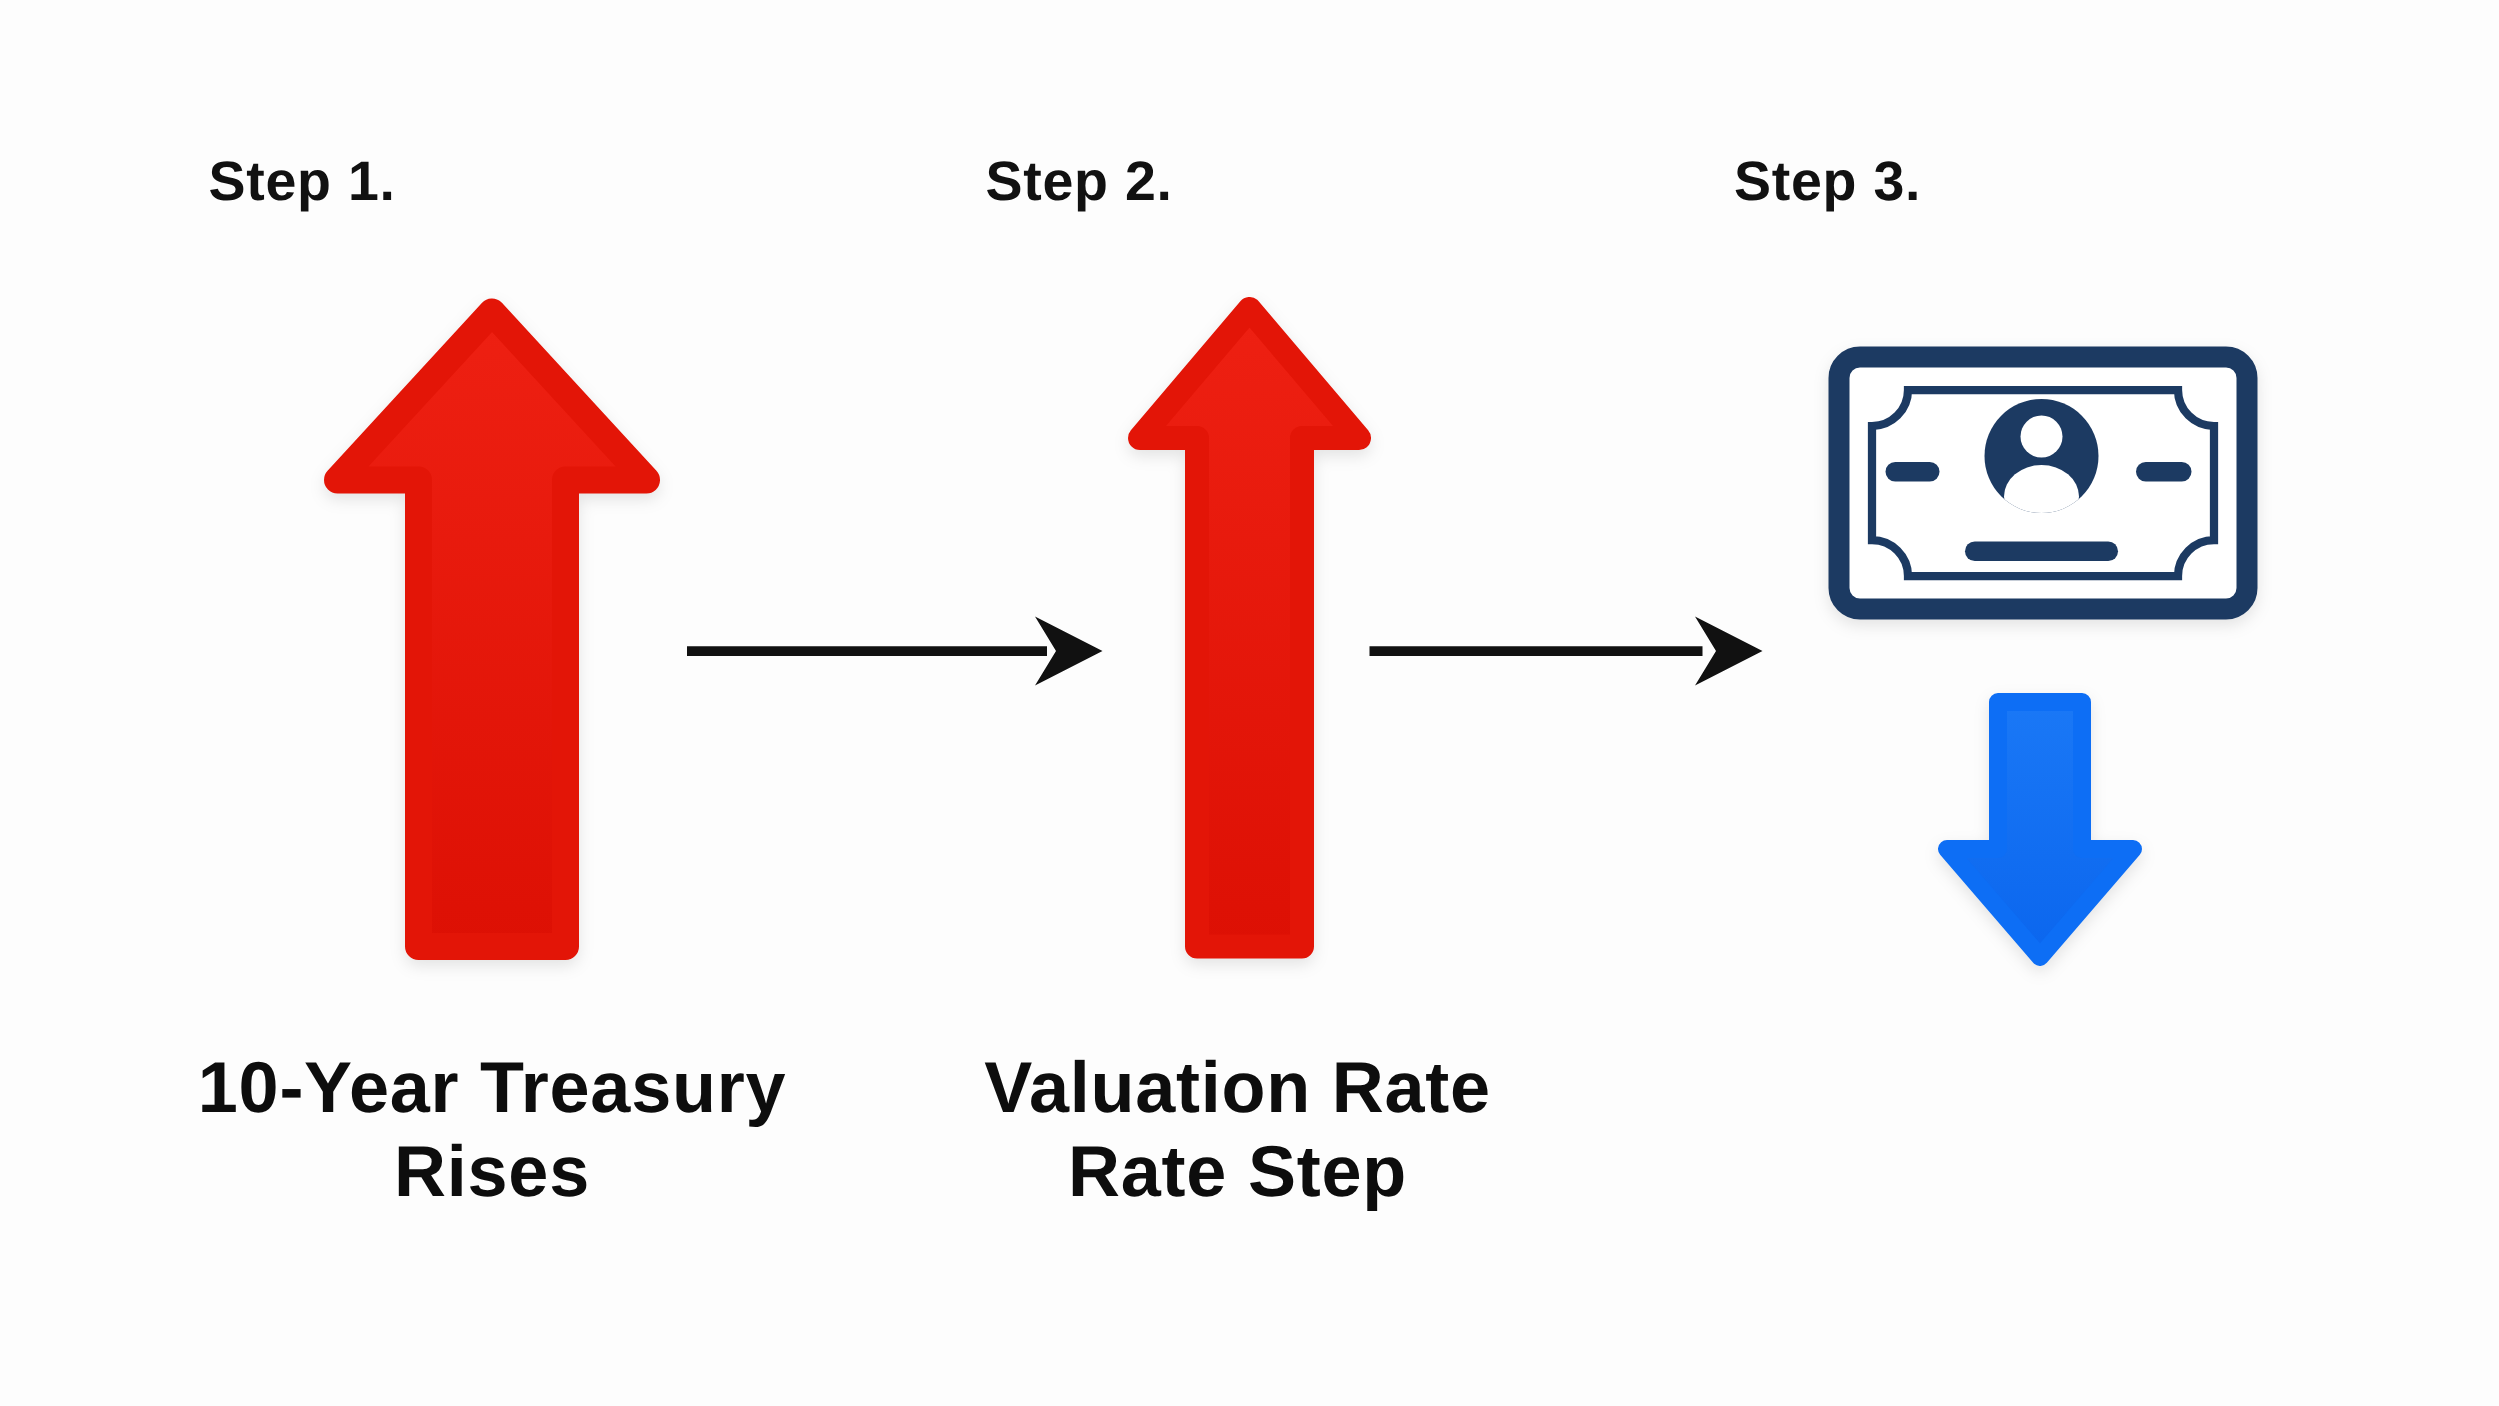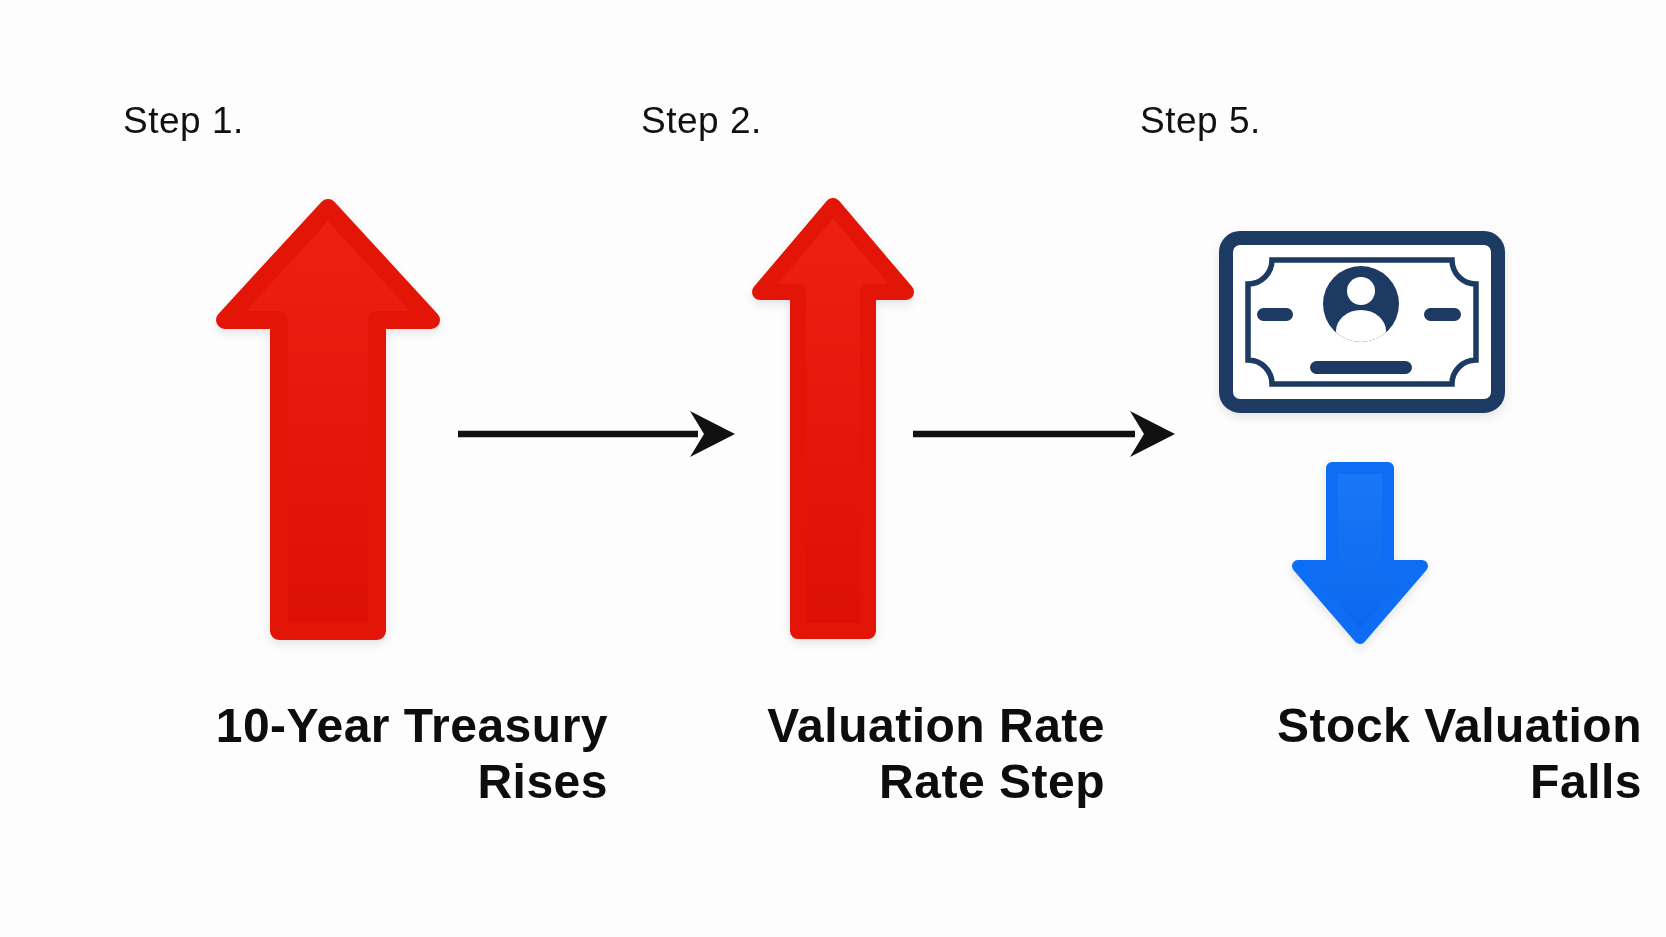--- a/index.html
+++ b/index.html
@@ -10,56 +10,57 @@
     width: 1666px;
     height: 937px;
     background: #fdfdfd;
     overflow: hidden;
   }
 
   .step-label {
     position: absolute;
     top: 100px;
     font-size: 37px;
-    font-weight: 400;
+    font-weight: 700;
     color: #111111;
     letter-spacing: 0.5px;
     white-space: nowrap;
+    margin-left: 16px;
   }
   .step-label.s1 { left: 123px; }
   .step-label.s2 { left: 641px; }
   .step-label.s3 { left: 1140px; }
 
   .icon-abs { position: absolute; }
   .soft-shadow { filter: drop-shadow(0 4px 5px rgba(0,0,0,0.10)); }
 
   .caption {
     position: absolute;
     top: 698px;
     width: 560px;
-    text-align: right;
+    text-align: center;
     font-size: 48px;
     font-weight: 700;
     line-height: 56px;
     color: #0d0d0d;
     letter-spacing: 0.5px;
   }
   .caption.c1 { left: 48px; }   
   .caption.c2 { left: 545px; }  
   .caption.c3 { left: 1082px; } 
   .caption span { display: block; }
 </style>
 </head>
 <body>
 
 <div class="canvas">
 
   <div class="step-label s1">Step 1.</div>
   <div class="step-label s2">Step 2.</div>
-  <div class="step-label s3">Step 5.</div>
+  <div class="step-label s3">Step 3.</div>
 
   <svg class="icon-abs soft-shadow" style="left:213px; top:196px;" width="230" height="447" viewBox="0 0 230 447">
     <defs>
       <linearGradient id="redGrad" x1="0" y1="0" x2="0" y2="1">
         <stop offset="0" stop-color="#ee2012"></stop>
         <stop offset="1" stop-color="#dd1004"></stop>
       </linearGradient>
     </defs>
     <path d="M115 12 L218 124 L164 124 L164 435 L66 435 L66 124 L12 124 Z" fill="url(#redGrad)" stroke="#e31507" stroke-width="18" stroke-linejoin="round" stroke-linecap="round"></path>
   </svg>
@@ -112,18 +113,14 @@
   </svg>
 
   <div class="caption c1">
     <span>10-Year Treasury</span>
     <span>Rises</span>
   </div>
   <div class="caption c2">
     <span>Valuation Rate</span>
     <span>Rate Step</span>
   </div>
-  <div class="caption c3">
-    <span>Stock Valuation</span>
-    <span>Falls</span>
-  </div>
 
 </div>
 
 </body></html>

